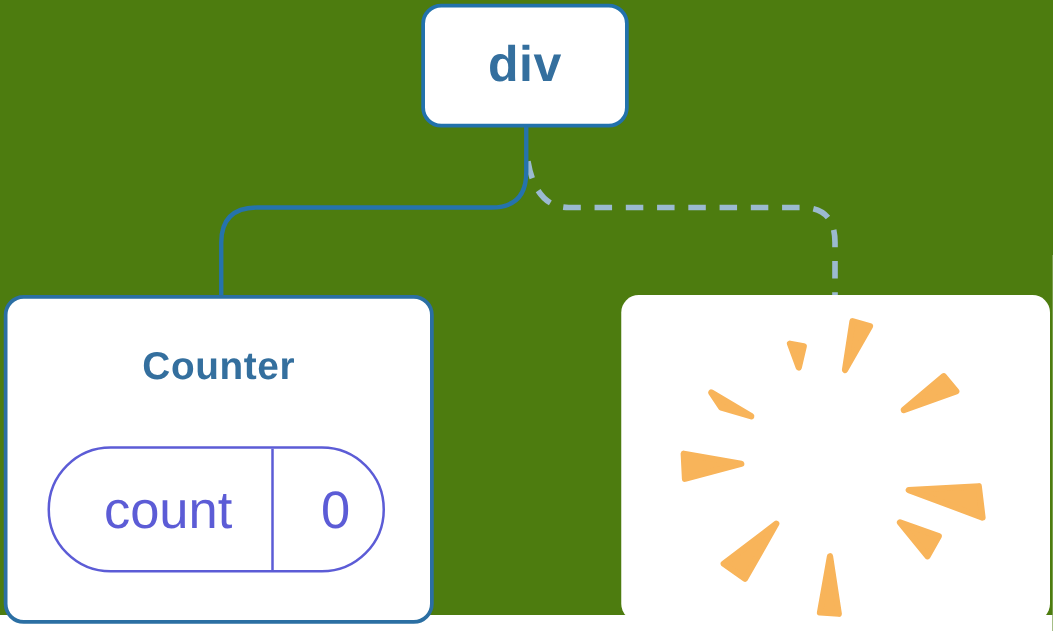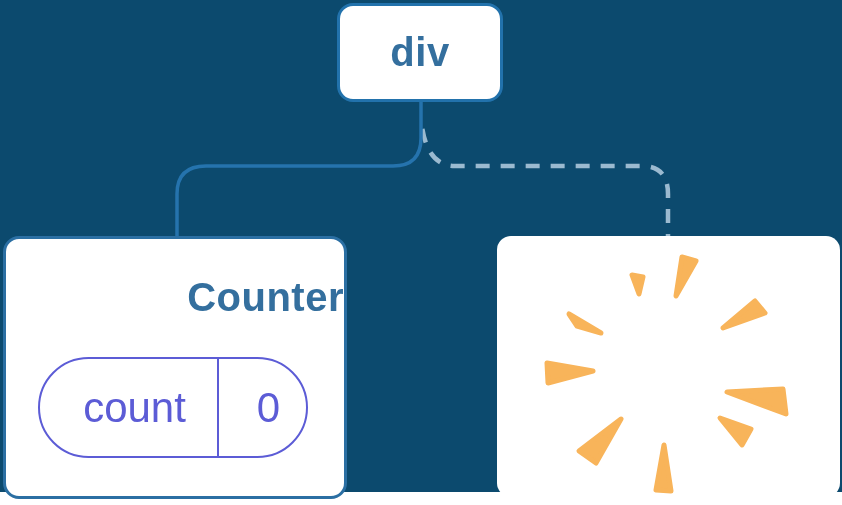--- a/index.html
+++ b/index.html
@@ -4,21 +4,21 @@
 <style>
   html, body { margin: 0; padding: 0; }
   body {
     width: 842px; height: 505px;
     font-family: "Liberation Sans", sans-serif;
     overflow: hidden;
   }
   .stage {
     position: relative;
     width: 842px; height: 492px;
-    background: #0c4a6e;
+    background: #4d7c0f;
   }
   .connectors {
     position: absolute; left: 0; top: 0;
     width: 842px; height: 505px;
     z-index: 0;
   }
   .card {
     position: absolute;
     background: #FFFFFF;
     box-sizing: border-box;
@@ -39,23 +39,23 @@
   }
   .counter-node {
     left: 3px; top: 236px;
     width: 344px; height: 263px;
     border: 3px solid #2B6FA3;
     border-radius: 16px;
   }
   .counter-title {
     position: absolute;
     left: 0; top: 36px; width: 100%;
-    text-align: right;
+    text-align: center;
     color: #346F9E;
-    font-size: 40px;
+    font-size: 31px;
     font-weight: 600;
     letter-spacing: 0.5px;
   }
   .state-pill {
     position: absolute;
     left: 32px; top: 118px;
     width: 270px; height: 101px;
     box-sizing: border-box;
     border: 2.5px solid #5C5CD6;
     border-radius: 51px;

